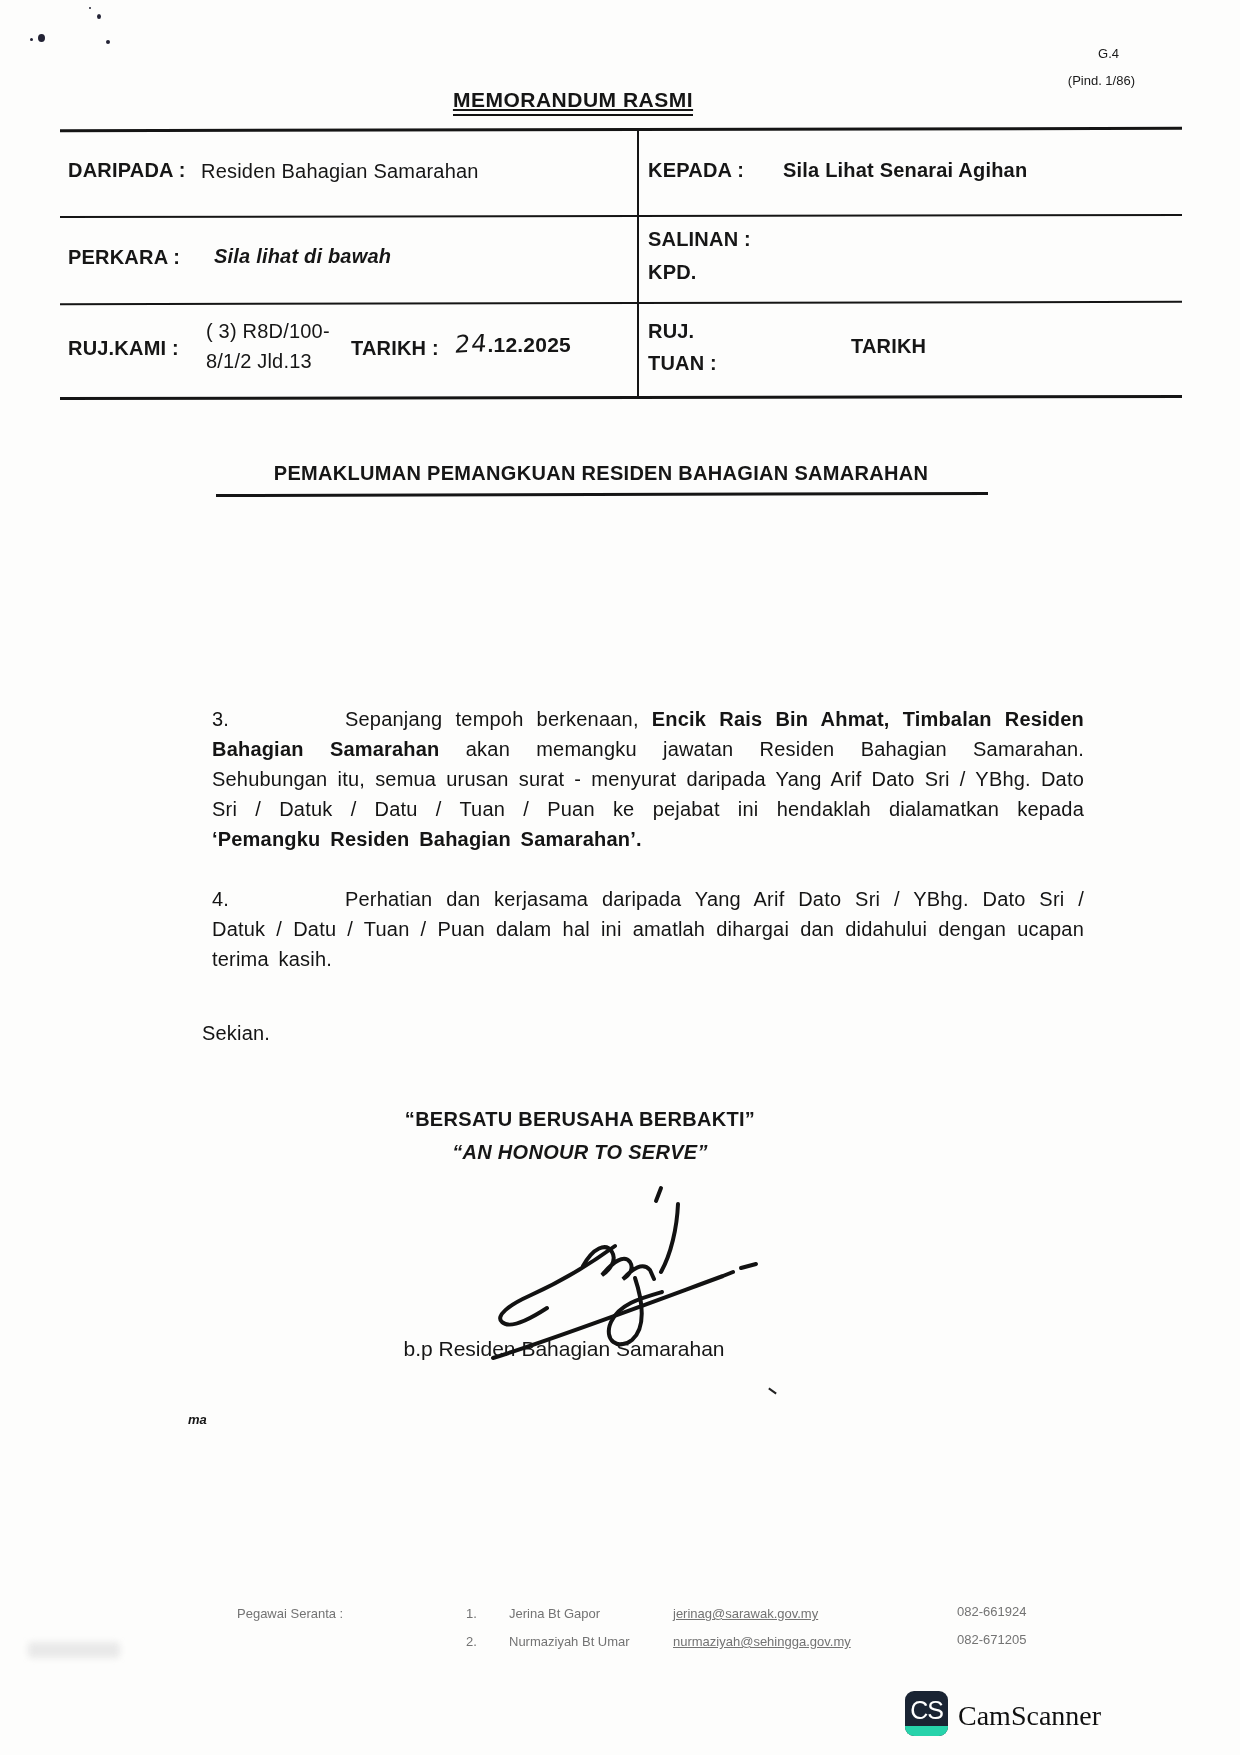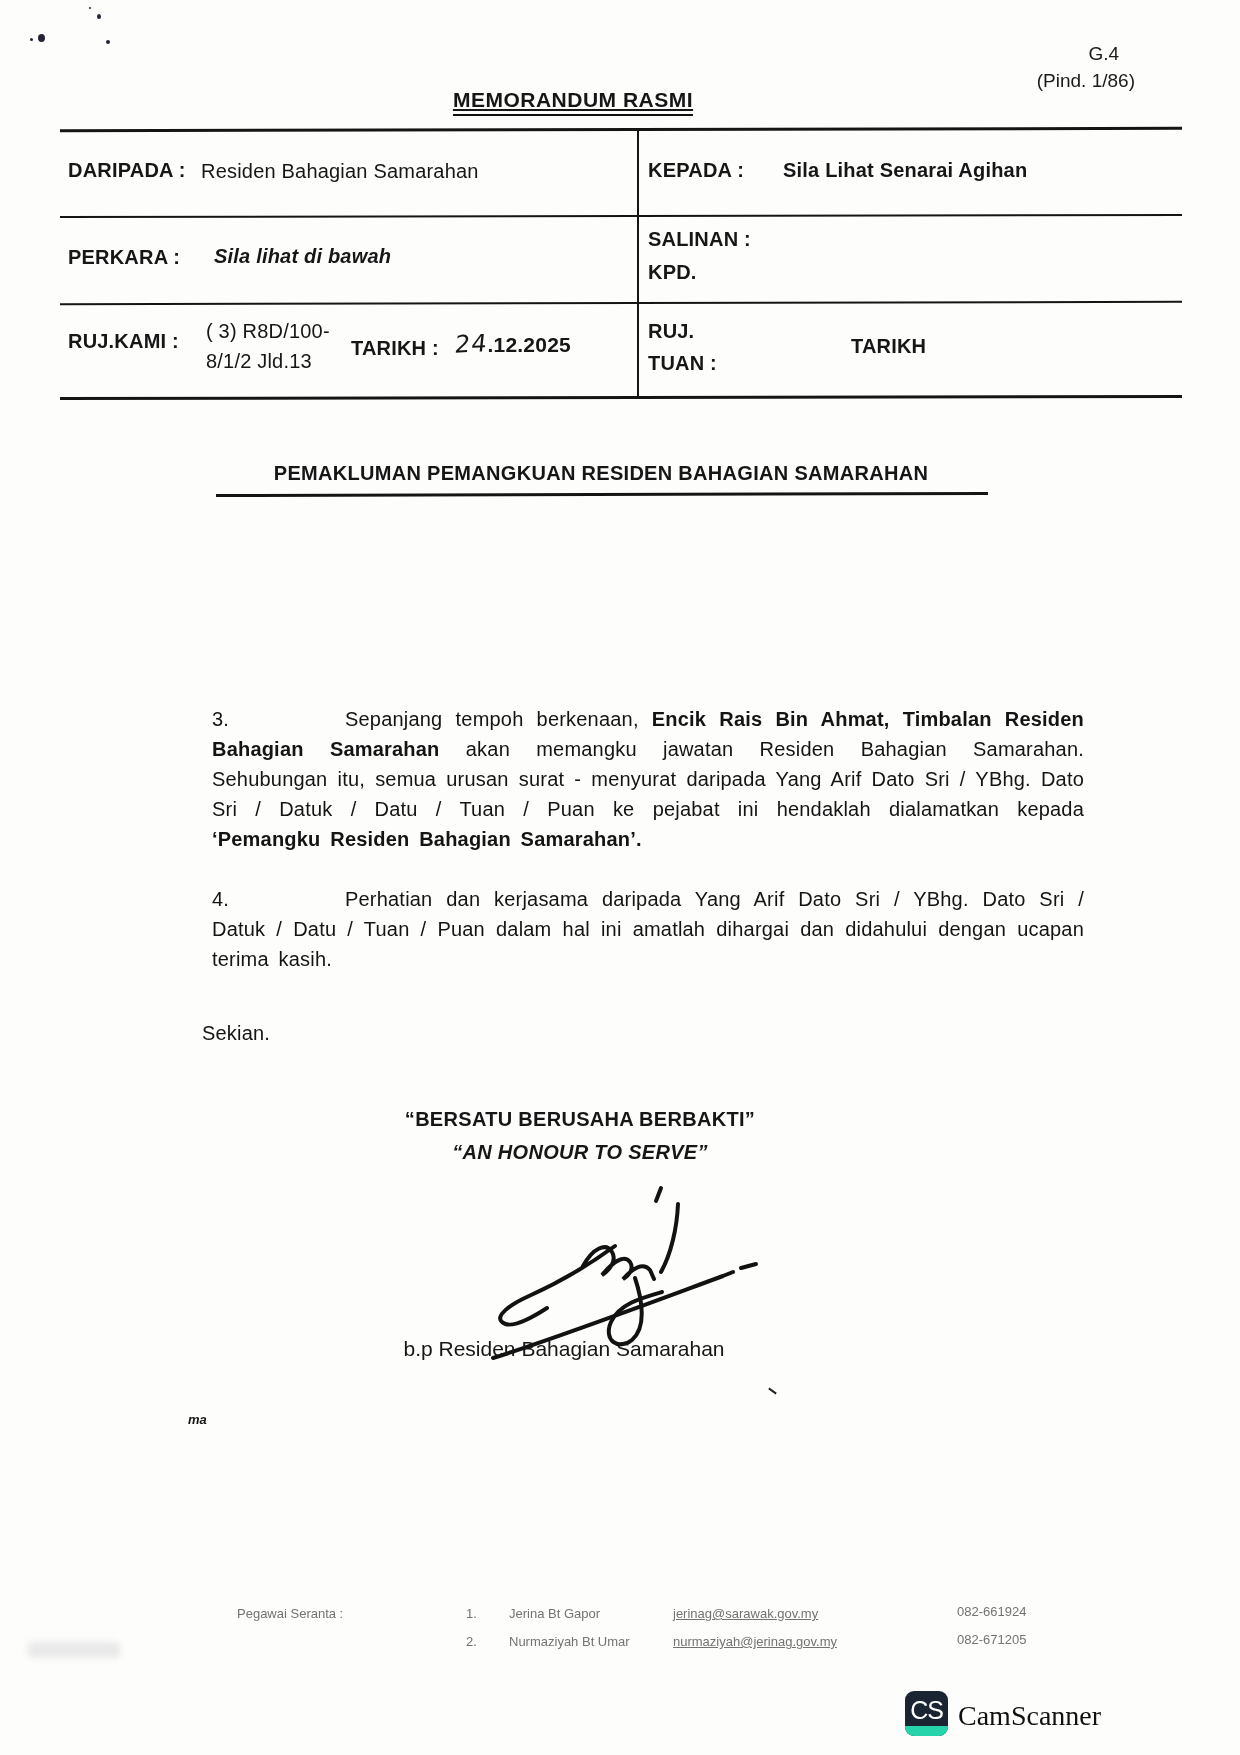--- a/index.html
+++ b/index.html
@@ -8,21 +8,21 @@
     width:1240px;height:1755px;
     background:#fdfdfc;
     font-family:"Liberation Sans", sans-serif;
     color:#161616;
     overflow:hidden;
   }
   .abs{position:absolute;}
   .b{font-weight:bold;}
   .line{background:#151515;}
   
-  .formcode{font-size:19px;line-height:27px;text-align:right;color:#1a1a1a;}
+  .formcode{font-size:13px;line-height:27px;text-align:right;color:#1a1a1a;}
   .doc-title{font-size:21px;font-weight:bold;letter-spacing:.5px;
     border-bottom:2.5px solid #111;padding-bottom:3px;text-decoration:underline;}
   
   .cell-label{font-size:20px;font-weight:bold;letter-spacing:.2px;}
   .cell-val{font-size:20px;letter-spacing:.2px;}
   .hand{display:inline-block;font-family:"DejaVu Sans",sans-serif;
     font-size:24px;transform:skewX(-9deg) rotate(-3deg);letter-spacing:1px;}
   
   .para{font-size:20px;line-height:30px;text-align:justify;
     letter-spacing:.2px;word-spacing:4px;color:#141414;}
@@ -71,21 +71,21 @@
   <span class="abs cell-label" style="left:68px;top:159px;">DARIPADA :</span>
   <span class="abs cell-val" style="left:201px;top:160px;">Residen Bahagian Samarahan</span>
   <span class="abs cell-label" style="left:648px;top:159px;">KEPADA :</span>
   <span class="abs cell-val b" style="left:783px;top:159px;">Sila Lihat Senarai Agihan</span>
 
   <span class="abs cell-label" style="left:68px;top:246px;">PERKARA :</span>
   <span class="abs cell-val b" style="left:214px;top:245px;font-style:italic;">Sila lihat di bawah</span>
   <span class="abs cell-label" style="left:648px;top:228px;">SALINAN :</span>
   <span class="abs cell-label" style="left:648px;top:261px;">KPD.</span>
 
-  <span class="abs cell-label" style="left:68px;top:330px;">RUJ.KAMI :</span>
+  <span class="abs cell-label" style="left:68px;top:337px;">RUJ.KAMI :</span>
   <span class="abs cell-val" style="left:206px;top:320px;">( 3) R8D/100-</span>
   <span class="abs cell-val" style="left:206px;top:350px;">8/1/2 Jld.13</span>
   <span class="abs cell-label" style="left:351px;top:337px;">TARIKH :</span>
   <span class="abs" style="left:455px;top:330px;">
     <span class="hand">24</span><span class="cell-val b" style="font-size:21px;">.12.2025</span>
   </span>
   <span class="abs cell-label" style="left:648px;top:320px;">RUJ.</span>
   <span class="abs cell-label" style="left:648px;top:352px;">TUAN :</span>
   <span class="abs cell-label" style="left:851px;top:335px;">TARIKH</span>
 
@@ -129,21 +129,21 @@
 
   <span class="abs foot" style="left:237px;top:1606px;">Pegawai Seranta :</span>
 
   <span class="abs foot" style="left:466px;top:1606px;">1.</span>
   <span class="abs foot" style="left:509px;top:1606px;">Jerina Bt Gapor</span>
   <span class="abs foot email" style="left:673px;top:1606px;">jerinag@sarawak.gov.my</span>
   <span class="abs foot" style="left:957px;top:1604px;">082-661924</span>
 
   <span class="abs foot" style="left:466px;top:1634px;">2.</span>
   <span class="abs foot" style="left:509px;top:1634px;">Nurmaziyah Bt Umar</span>
-  <span class="abs foot email" style="left:673px;top:1634px;">nurmaziyah@jerinag.gov.my</span>
+  <span class="abs foot email" style="left:673px;top:1634px;">nurmaziyah@sehingga.gov.my</span>
   <span class="abs foot" style="left:957px;top:1632px;">082-671205</span>
 
   <div class="smudge" style="left:28px;top:1642px;width:92px;height:16px;"></div>
 
   <div class="cs-icon" style="left: 905px; top: 1691px; background: rgb(26, 36, 51);" id="cs-icon">
     <span class="cs-letters">CS</span>
     <span class="cs-strip" id="cs-strip" style="background: rgb(39, 211, 171);"></span>
   </div>
   <span class="abs cs-text" style="left:958px;top:1700px;">CamScanner</span>
 

